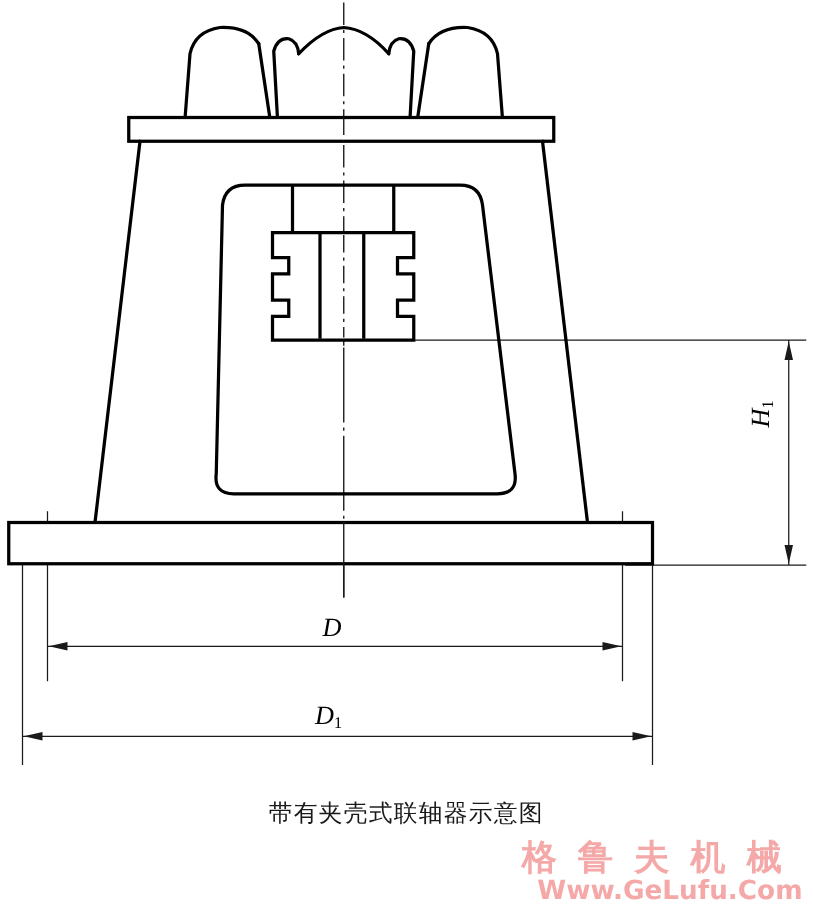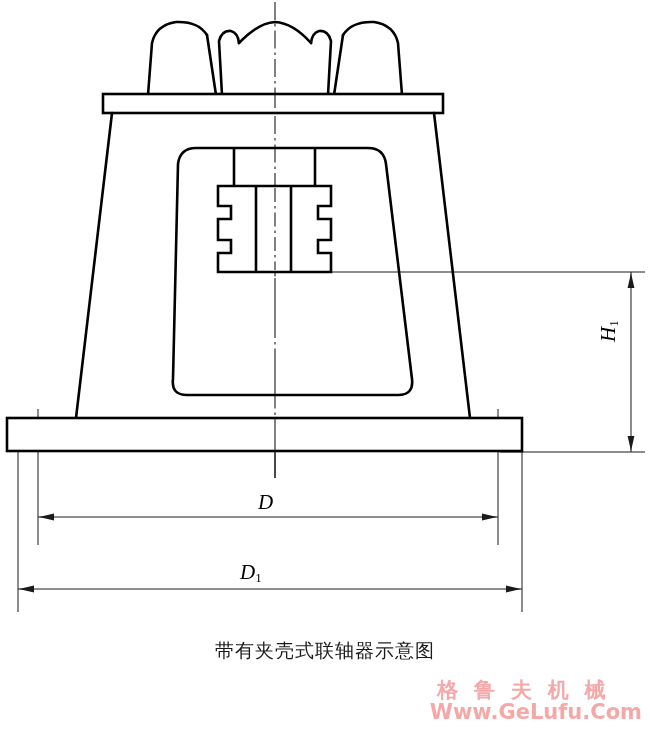--- a/index.html
+++ b/index.html
@@ -43,22 +43,22 @@
   }
   .watermark {
     position: absolute;
     right: 8px;
     bottom: 6px;
     text-align: center;
     user-select: none;
     pointer-events: none;
   }
   .watermark .wm-cn {
-    font-family: Liberation Sans, sans-serif;
-    font-size: 21px;
+    font-family: Liberation Serif, serif;
+    font-size: 28px;
     font-weight: bold;
     letter-spacing: 5px;
     line-height: 1.05;
     display: block;
   }
   .watermark .wm-url {
     font-family: "DejaVu Sans", "Liberation Sans", sans-serif;
     font-size: 21px;
     font-weight: bold;
     letter-spacing: 0px;
@@ -85,21 +85,21 @@
     left: 596px;
     top: 342px;
     transform: rotate(-90deg);
     transform-origin: left top;
   }
   #label-D {
     left: 258px;
     top: 490px;
   }
   #label-D1 {
-    left: 240px;
+    left: 252px;
     top: 560px;
   }
 </style>
 </head>
 <body>
 
 <div id="figure-root">
 
   <svg class="drawing" viewBox="0 0 650 729">
 

